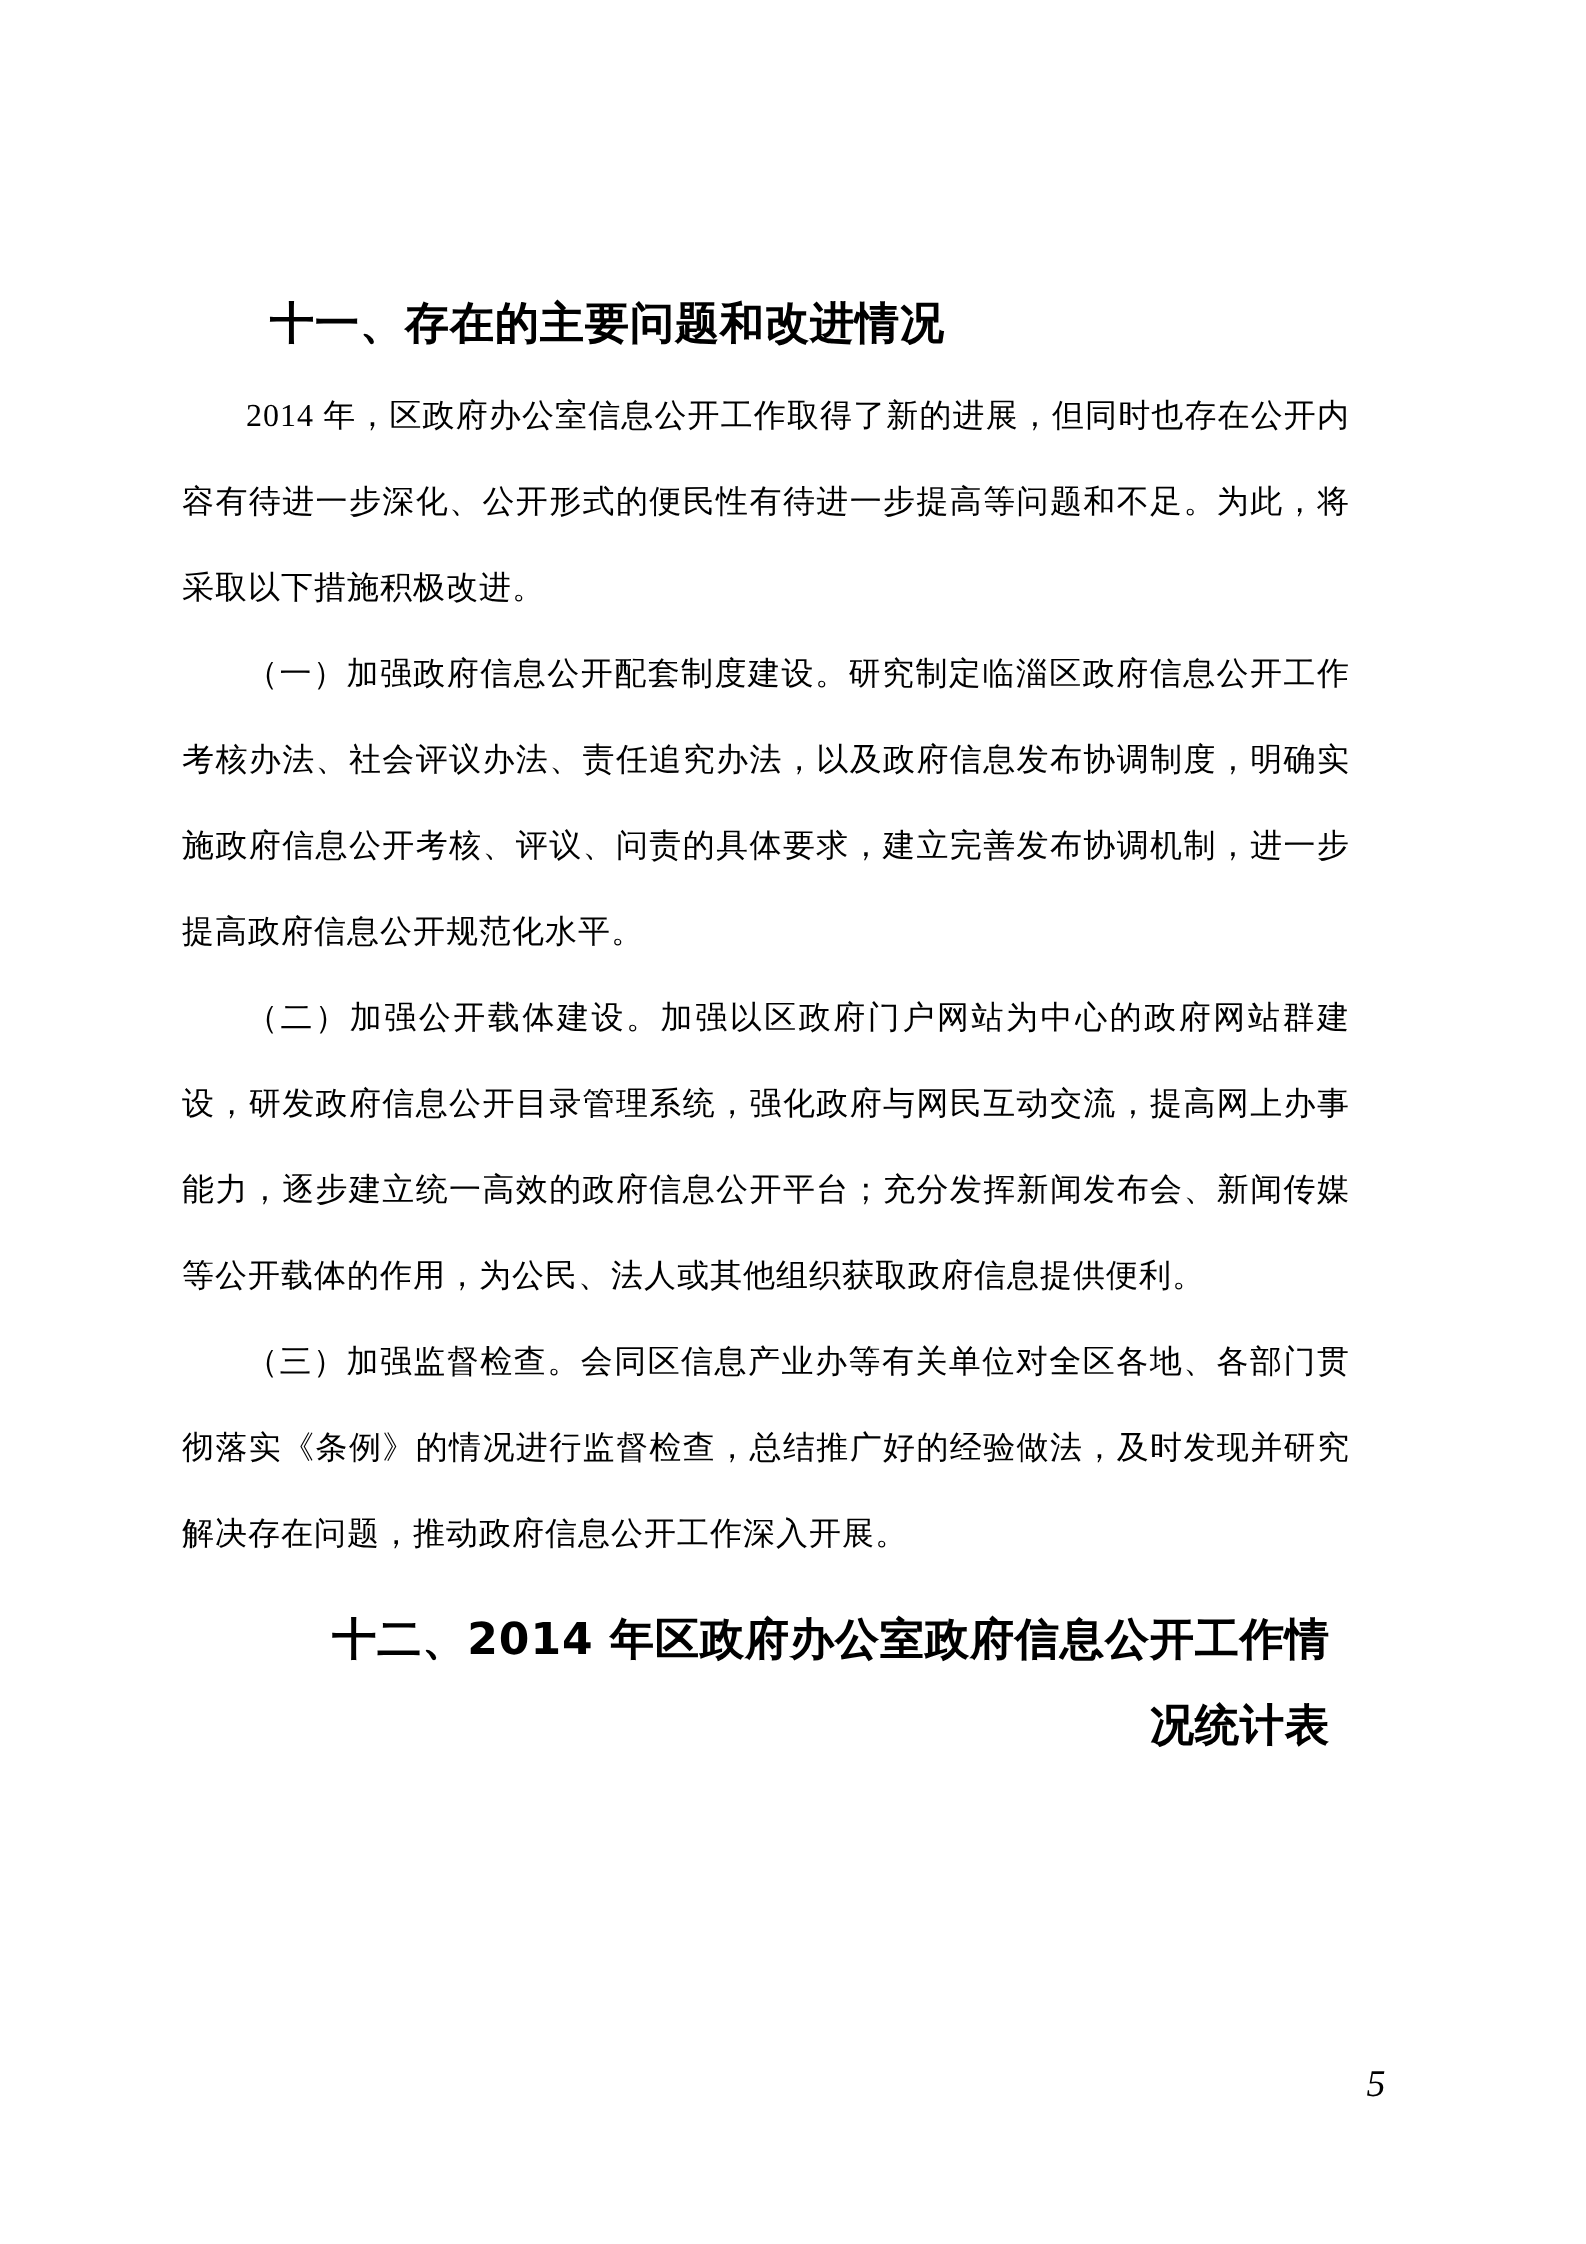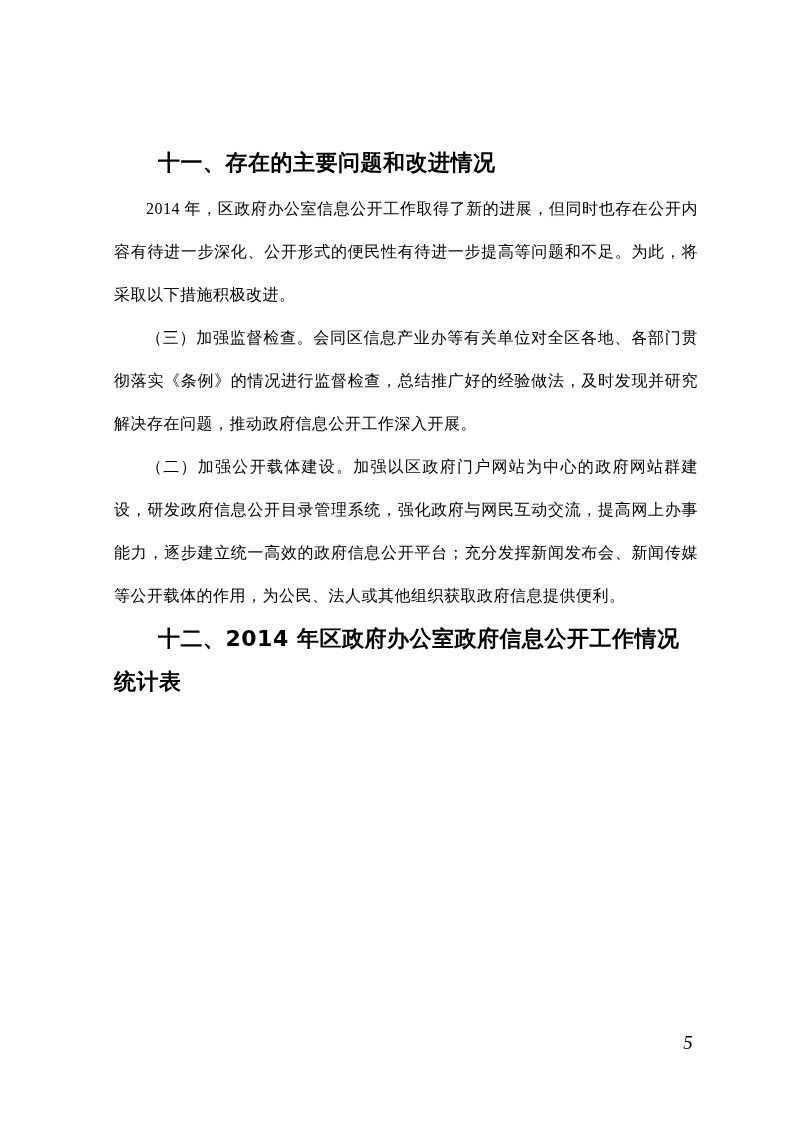--- a/index.html
+++ b/index.html
@@ -11,35 +11,36 @@
     position: relative;
     width: 793px;
     height: 1122px;
     background: #ffffff;
     overflow: hidden;
     font-family: "Liberation Serif", "DejaVu Serif", serif;
     color: #000000;
   }
   .content {
     position: absolute;
-    left: 114px;
+    left: 91px;
     top: 141px;
     width: 584px;
   }
   .section-heading {
     font-family: "DejaVu Sans", "Liberation Sans", sans-serif;
     font-weight: bold;
     font-size: 22px;
     line-height: 43px;
     margin: 0 0 3px 0;
     text-indent: 2em;
     letter-spacing: 0.5px;
   }
   .section-heading.bottom {
-    margin: 0;
+    margin: 10px;
+    text-align: right;
   }
   .body-para {
     font-size: 16px;
     line-height: 43px;
     margin: 0;
     text-align: justify;
     text-indent: 2em;
     letter-spacing: 0.5px;
   }
   .page-number {
@@ -53,18 +54,19 @@
     font-family: "Liberation Serif", "DejaVu Serif", serif;
   }
 </style>
 </head>
 <body>
 
 <div class="page">
   <div class="content">
     <h2 class="section-heading">十一、存在的主要问题和改进情况</h2>
     <p class="body-para">2014 年，区政府办公室信息公开工作取得了新的进展，但同时也存在公开内容有待进一步深化、公开形式的便民性有待进一步提高等问题和不足。为此，将采取以下措施积极改进。</p>
+    <p class="body-para">（一）加强政府信息公开配套制度建设。研究制定临淄区政府信息公开工作考核办法、社会评议办法、责任追究办法，以及政府信息发布协调制度，明确实施政府信息公开考核、评议、问责的具体要求，建立完善发布协调机制，进一步提高政府信息公开规范化水平。</p>
+    <p class="body-para">（二）加强公开载体建设。加强以区政府门户网站为中心的政府网站群建设，研发政府信息公开目录管理系统，强化政府与网民互动交流，提高网上办事能力，逐步建立统一高效的政府信息公开平台；充分发挥新闻发布会、新闻传媒等公开载体的作用，为公民、法人或其他组织获取政府信息提供便利。</p>
     <p class="body-para">（三）加强监督检查。会同区信息产业办等有关单位对全区各地、各部门贯彻落实《条例》的情况进行监督检查，总结推广好的经验做法，及时发现并研究解决存在问题，推动政府信息公开工作深入开展。</p>
-    <p class="body-para">（二）加强公开载体建设。加强以区政府门户网站为中心的政府网站群建设，研发政府信息公开目录管理系统，强化政府与网民互动交流，提高网上办事能力，逐步建立统一高效的政府信息公开平台；充分发挥新闻发布会、新闻传媒等公开载体的作用，为公民、法人或其他组织获取政府信息提供便利。</p>
     <h2 class="section-heading bottom">十二、2014 年区政府办公室政府信息公开工作情况统计表</h2>
   </div>
   <div class="page-number">5</div>
 </div>
 
 </body></html>

